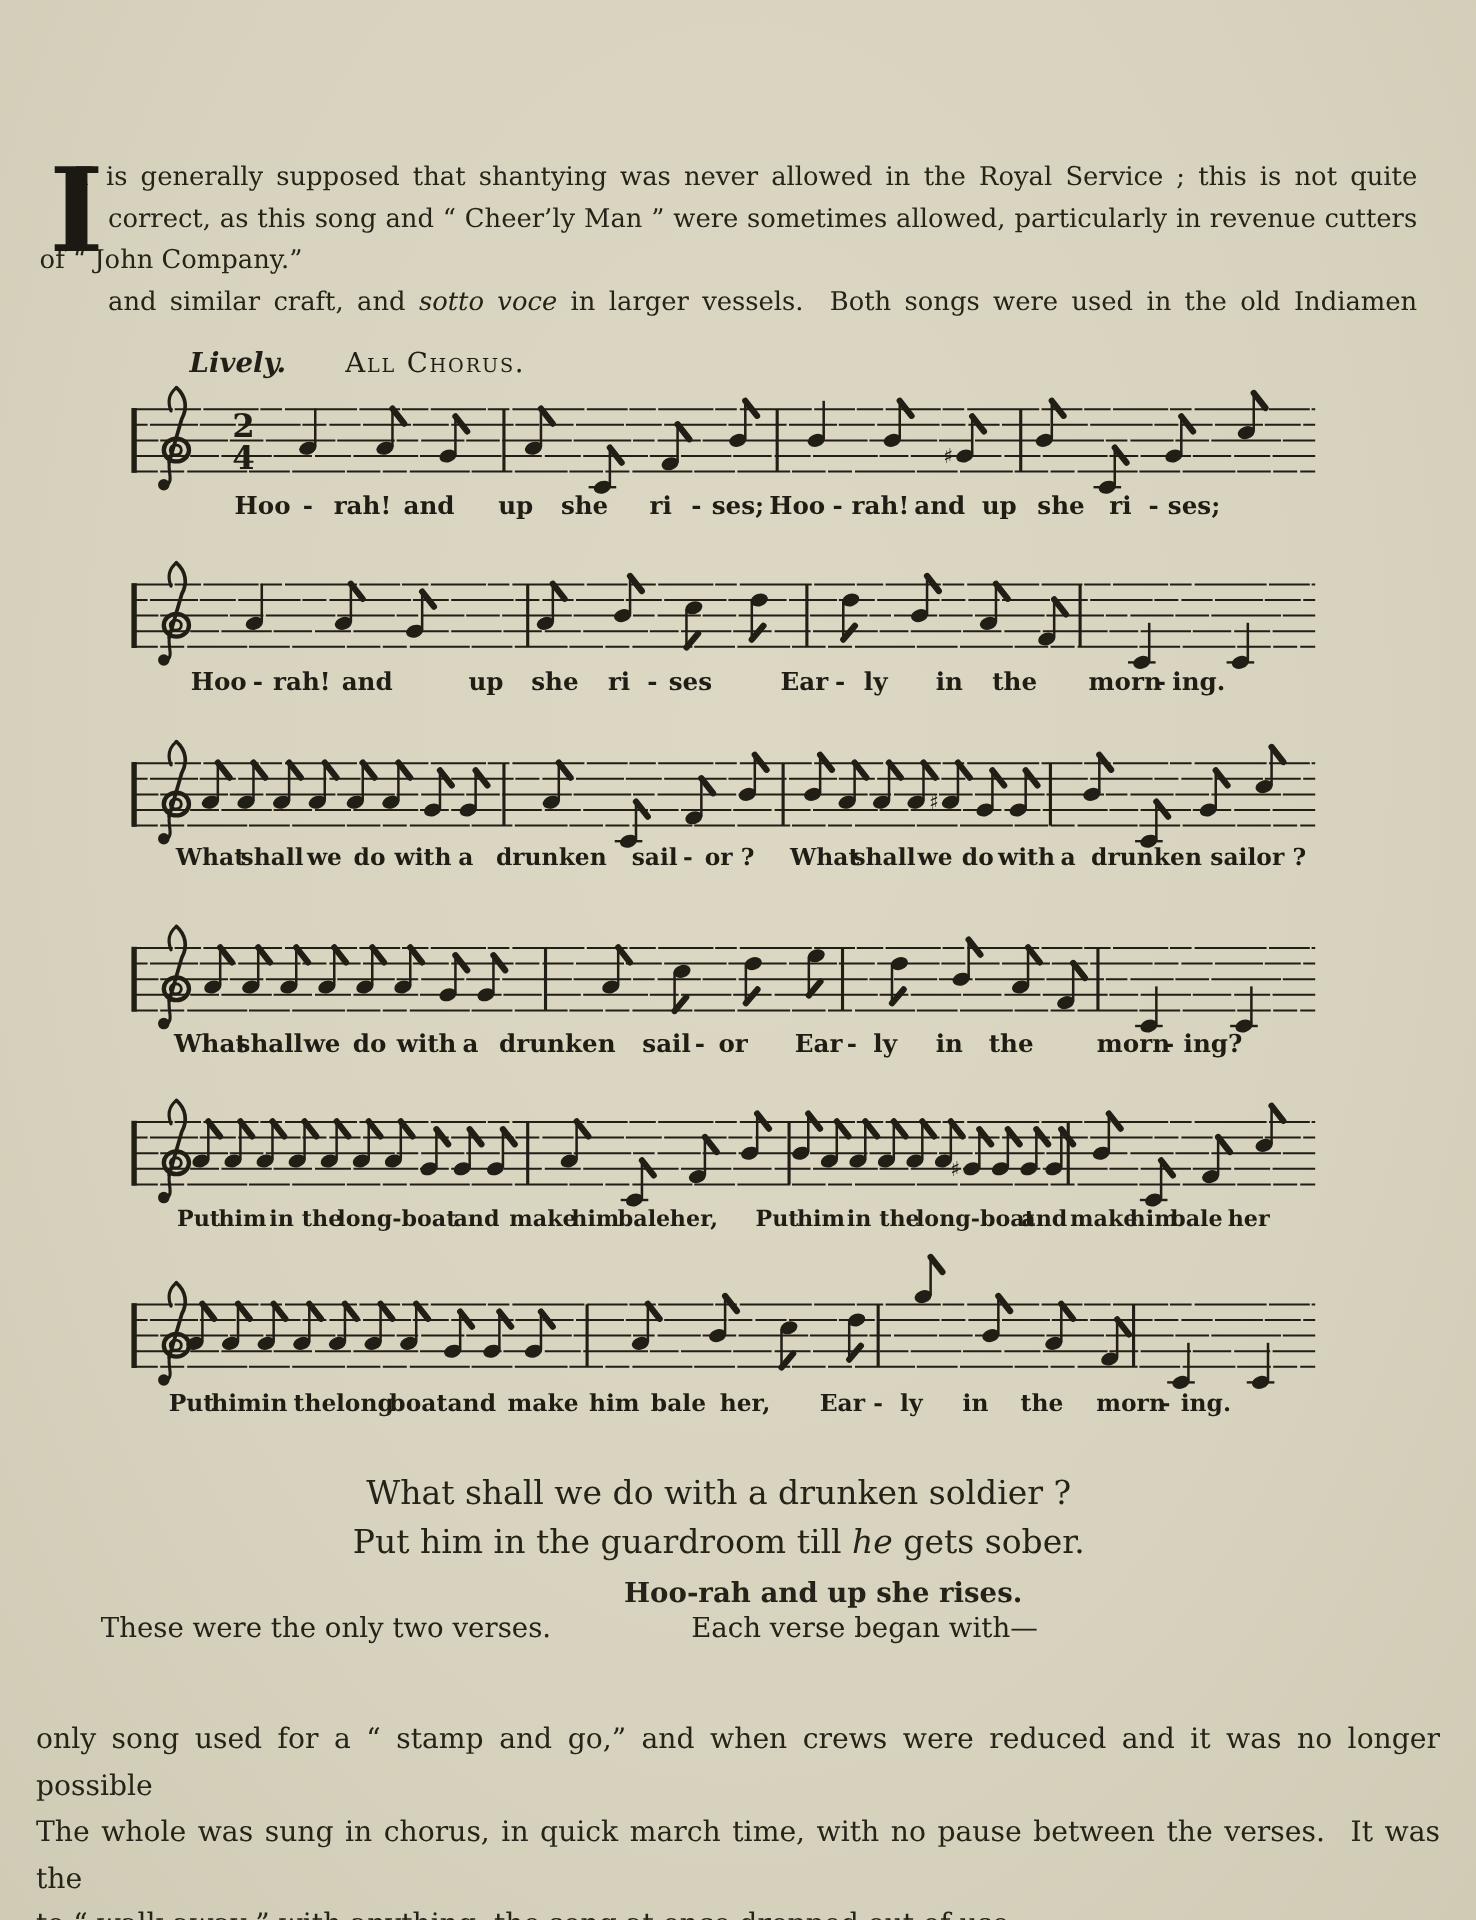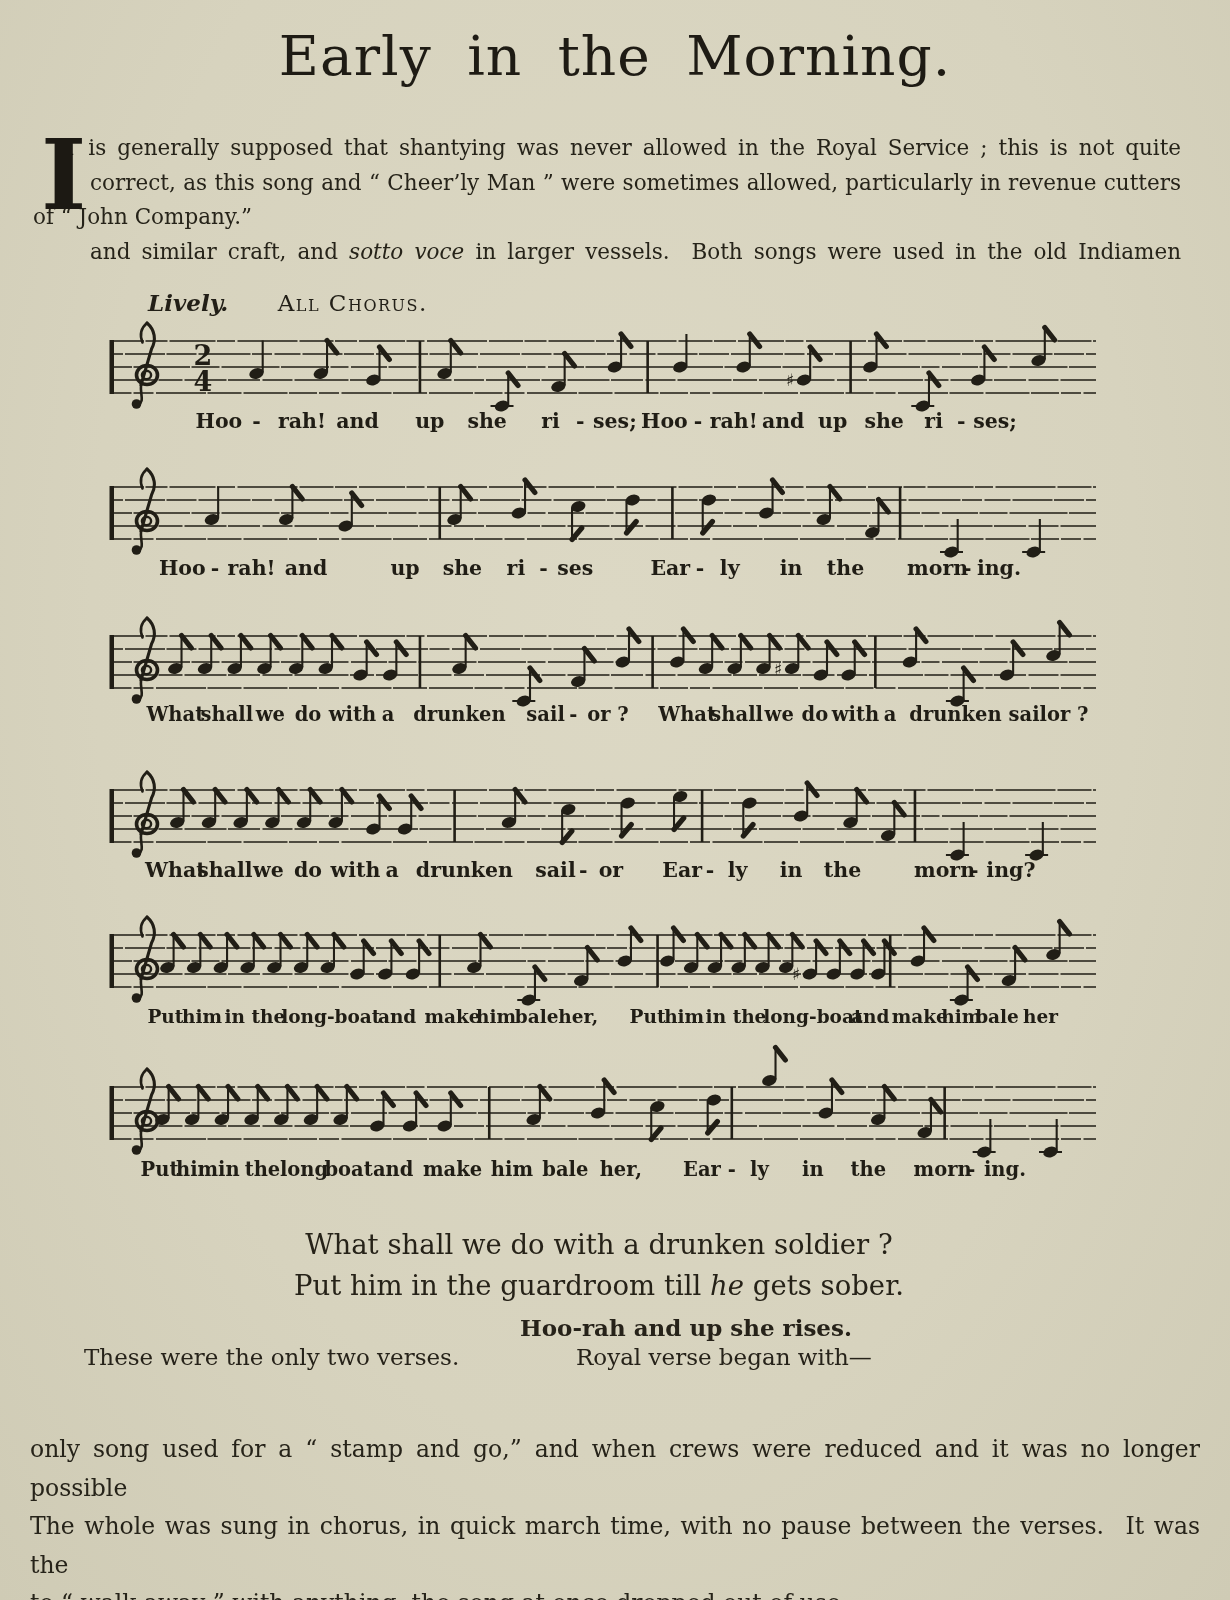--- a/index.html
+++ b/index.html
@@ -14,21 +14,21 @@
     letter-spacing:1px; word-spacing:17px; color:#1e1b14; white-space:nowrap;}
   
   .intro{left:33px; top:131px; width:1148px; font-size:21.5px; line-height:34.5px; color:#262319;}
   .dropcap{position:absolute; left:8px; top:4px; font-size:97px; line-height:.84; font-weight:bold; color:#1c1913;}
   .iline{white-space:normal;}
   .iline.ind1{padding-left:30px;}
   .iline.ind2{padding-left:57px;}
   .jlast{text-align:justify; text-align-last:justify;}
   .it{font-style:italic;}
   
-  .tempo{left:148px; top:289px; font-size:23px; color:#221f17;}
+  .tempo{left:158px; top:289px; font-size:23px; color:#221f17;}
   .lively{font-style:italic; font-weight:bold;}
   .chorus{margin-left:42px; font-variant:small-caps; letter-spacing:1.5px;}
   
   svg.staff{position:absolute; left:108px; width:990px; height:118px; overflow:visible;}
   .lyric-row{position:absolute; left:108px; width:990px; height:30px;text-align:right;}
   .syl{position:absolute; transform:translateX(-50%); white-space:nowrap;
        font-weight:bold; color:#201d15;}
   .lyric-row .syl{font-size:20.5px;}
   .lyric-row[data-staff="2"] .syl{font-size:19.5px;}
   .lyric-row[data-staff="4"] .syl{font-size:18.5px;}
@@ -41,21 +41,20 @@
   .fn-left{position:absolute; left:84px; white-space:nowrap;}
   .fn-right{position:absolute; left:576px; white-space:nowrap;}
   .refrain{top:1314px; left:520px; font-size:23px; color:#262219; white-space:nowrap;font-weight:bold;}
   .closing{left:30px; top:1430px; width:1170px; font-size:23.5px; line-height:38.5px; color:#262319;}
 </style>
 </head>
 <body>
 
 <div id="page">
 
-  <div class="abs title">Early in the Morning.</div>
 
   <div class="abs intro">
     <span class="dropcap">I</span>
     <div class="iline ind1 jlast"><span>T is generally supposed that shantying was never allowed in the Royal Service ; this is not quite</span></div>
     <div class="iline ind2 jlast"><span>correct, as this song and “ Cheer’ly Man ” were sometimes allowed, particularly in revenue cutters</span></div>
     <div class="iline"><span>of “ John Company.”</span></div>
     <div class="iline ind2 jlast"><span>and similar craft, and </span><span class="it">sotto voce</span><span> in larger vessels.  Both songs were used in the old Indiamen</span></div>
   </div>
 
   <div class="abs tempo">
@@ -895,21 +894,21 @@
       <span class="syl" style="left: 90.6%;">ing.</span>
     </div>
 
   <div class="abs verse">
     <div><span>What shall we do with a drunken soldier ?</span></div>
     <div><span>Put him in the guardroom till </span><span class="it">he</span><span> gets sober.</span></div>
   </div>
 
   <div class="abs footnote">
     <span class="fn-left">These were the only two verses.</span>
-    <span class="fn-right">Royal verse began with—</span>
+    <span class="fn-right">Each verse began with—</span>
   </div>
 
   <div class="abs refrain">Hoo-rah and up she rises.</div>
 
   <div class="abs closing">
     <div class="jlast"><span>only song used for a “ stamp and go,” and when crews were reduced and it was no longer possible</span></div>
     <div class="jlast"><span>The whole was sung in chorus, in quick march time, with no pause between the verses.  It was the</span></div>
     <div><span>to “ walk away ” with anything, the song at once dropped out of use.</span></div>
   </div>
 

